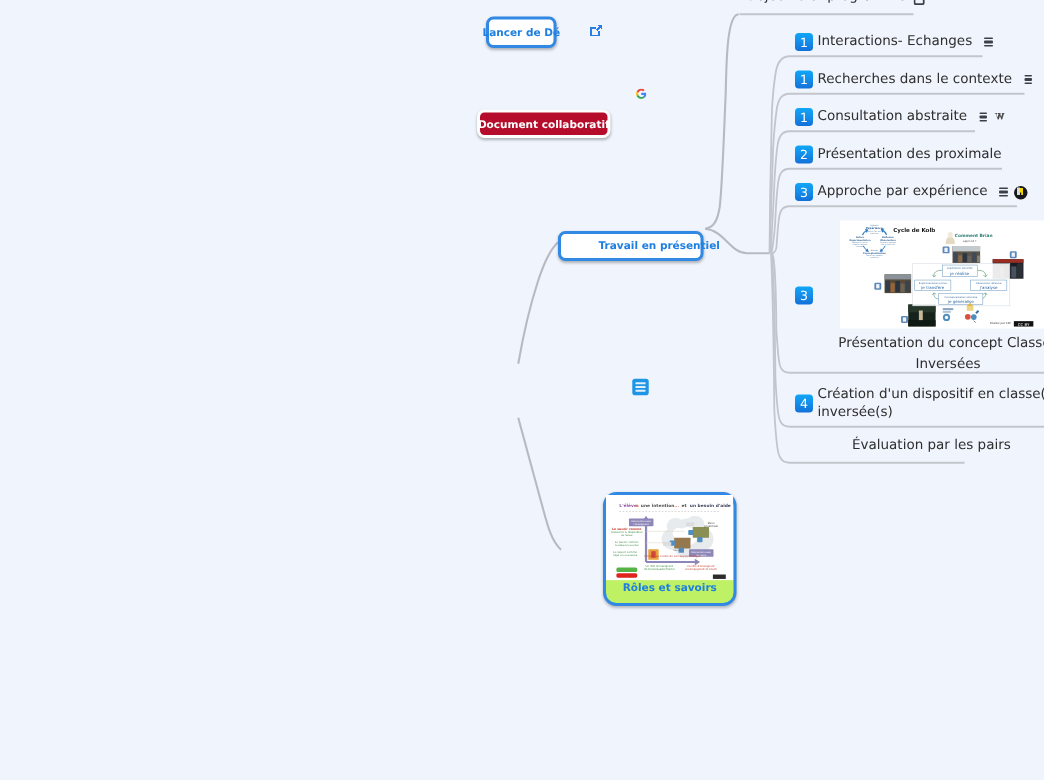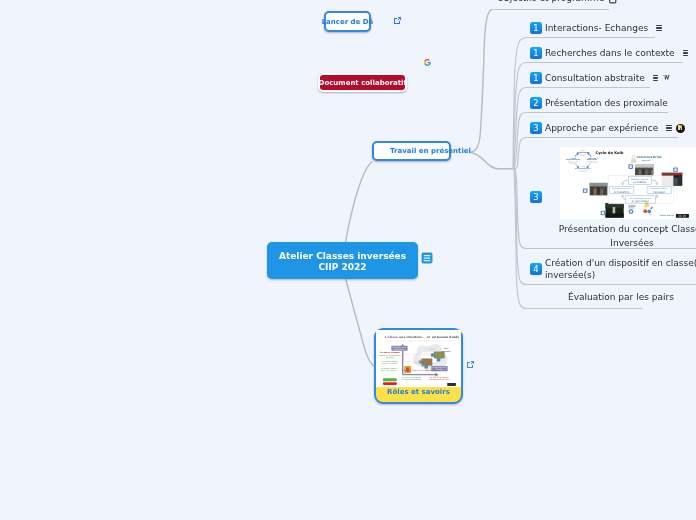--- a/index.html
+++ b/index.html
@@ -11,21 +11,21 @@
   
   .central{left:267px;top:242px;width:151px;height:37px;background:#1f96e5;border-radius:5px;
     color:#fff;font-weight:bold;font-size:9px;font-family:"DejaVu Sans",sans-serif;line-height:10.8px;text-align:center;
     display:flex;align-items:center;justify-content:center;box-shadow:0 1px 2px rgba(0,0,0,.25);padding-top:3px;}
 
   .pill{border-radius:5px;display:flex;align-items:center;justify-content:center;
     font-weight:bold;font-size:7px;font-family:"DejaVu Sans",sans-serif;box-shadow:0 1px 2px rgba(0,0,0,.28);white-space:nowrap;}
   .pill-blue{background:#fff;border:2px solid #3189e4;color:#1e7fe0;}
   .pill-red{background:#b50c2b;border:2px solid #fdfdfd;color:#fff;}
 
-  .imgnode{background:#fde047;border:2px solid #3189e4;border-radius:9px;box-shadow:0 1px 2px rgba(0,0,0,.25);}
+  .imgnode{background:#bef264;border:2px solid #3189e4;border-radius:9px;box-shadow:0 1px 2px rgba(0,0,0,.25);margin-left:28px;}
 
   .badge{position:absolute;width:12px;height:12px;border-radius:2.5px;
     background:linear-gradient(#0fa6f5 0%,#1490ec 45%,#1270d8 100%);color:#fff;font-size:8.4px;line-height:12.6px;
     text-align:center;font-weight:normal;font-family:"DejaVu Sans",sans-serif;}
 
   .branch-title{position:absolute;left:497px;top:-7px;font-size:9px;font-family:"DejaVu Sans",sans-serif;color:#2e2e2e;white-space:nowrap;}
 
   #branch{position:absolute;left:0;top:0;}
   .bitem{position:absolute;display:flex;align-items:center;white-space:nowrap;}
   .bitem .badge{position:static;margin-right:3px;flex:0 0 auto;}
@@ -86,21 +86,21 @@
   </svg>
 
   <div class="nd pill pill-blue" style="left:324px;top:11px;width:47px;height:21px;">
     <span>Lancer de Dé</span>
   </div>
 
   <div class="nd pill pill-red" style="left:318px;top:53px;width:89px;height:19px;margin-top:20px;">
     <span>Document collaboratif</span>
   </div>
 
-  <div class="nd pill pill-blue" style="left:372px;top:141px;width:79px;height:20px;padding-left:38px;">
+  <div class="nd pill pill-blue" style="left:372px;top:154px;width:97px;height:20px;padding-left:38px;">
     <span>Travail en présentiel</span>
   </div>
 
   <span class="extlink" style="left:393px;top:16px;">
     <svg viewBox="0 0 16 16" width="9" height="9" shape-rendering="crispEdges">
         <g fill="#2a7de1">
           <path d="M1,3.5 h6.5 v1.9 h-4.6 v7.2 h7.2 v-4.6 h1.9 v6.5 h-11 z"></path>
           <path d="M9.6,1 h5.4 v5.4 h-1.9 v-2.2 l-3.9,3.9 l-1.3,-1.3 l3.9,-3.9 h-2.2 z"></path>
         </g>
       </svg>
@@ -108,26 +108,20 @@
 
   <span class="gicon" style="left:424px;top:59px;">
     <svg viewBox="0 0 16 16" width="7" height="7">
       <path fill="#ea4335" d="M8,3.1c1.2,0,2.2,0.4,3,1.2l2.2-2.2C11.9,0.9,10.1,0.2,8,0.2C4.9,0.2,2.3,2,1,4.6l2.6,2 C4.3,4.6,5.9,3.1,8,3.1z"></path>
       <path fill="#4285f4" d="M15.6,8.2c0-0.6-0.1-1.1-0.2-1.6H8v3.2h4.3c-0.2,1-0.8,1.8-1.6,2.4l2.5,1.9C14.7,12.7,15.6,10.7,15.6,8.2z"></path>
       <path fill="#fbbc05" d="M3.6,9.4C3.4,8.9,3.3,8.5,3.3,8s0.1-1,0.3-1.4l-2.6-2C0.4,5.7,0.1,6.8,0.1,8s0.3,2.3,0.9,3.4L3.6,9.4z"></path>
       <path fill="#34a853" d="M8,15.8c2.1,0,3.9-0.7,5.2-1.9l-2.5-1.9c-0.7,0.5-1.6,0.8-2.7,0.8c-2.1,0-3.7-1.4-4.4-3.4l-2.6,2 C2.3,14,4.9,15.8,8,15.8z"></path>
     </svg>
   </span>
 
-  <div class="nd central">
-    <div>
-      <div>Atelier Classes inversées</div>
-      <div>CIIP 2022</div>
-    </div>
-  </div>
 
   <span class="noteicon" style="left:421px;top:252px;">
     <svg viewBox="0 0 14 14" width="12" height="12">
         <rect x="0.6" y="0.6" width="12.8" height="12.8" rx="2.2" fill="#1f96e5"></rect>
       <g fill="#dff0fb">
           <rect x="3" y="3.4" width="8" height="1.5" rx="0.7"></rect>
           <rect x="3" y="6.3" width="8" height="1.5" rx="0.7"></rect>
           <rect x="3" y="9.2" width="8" height="1.5" rx="0.7"></rect>
         </g>
       </svg>

